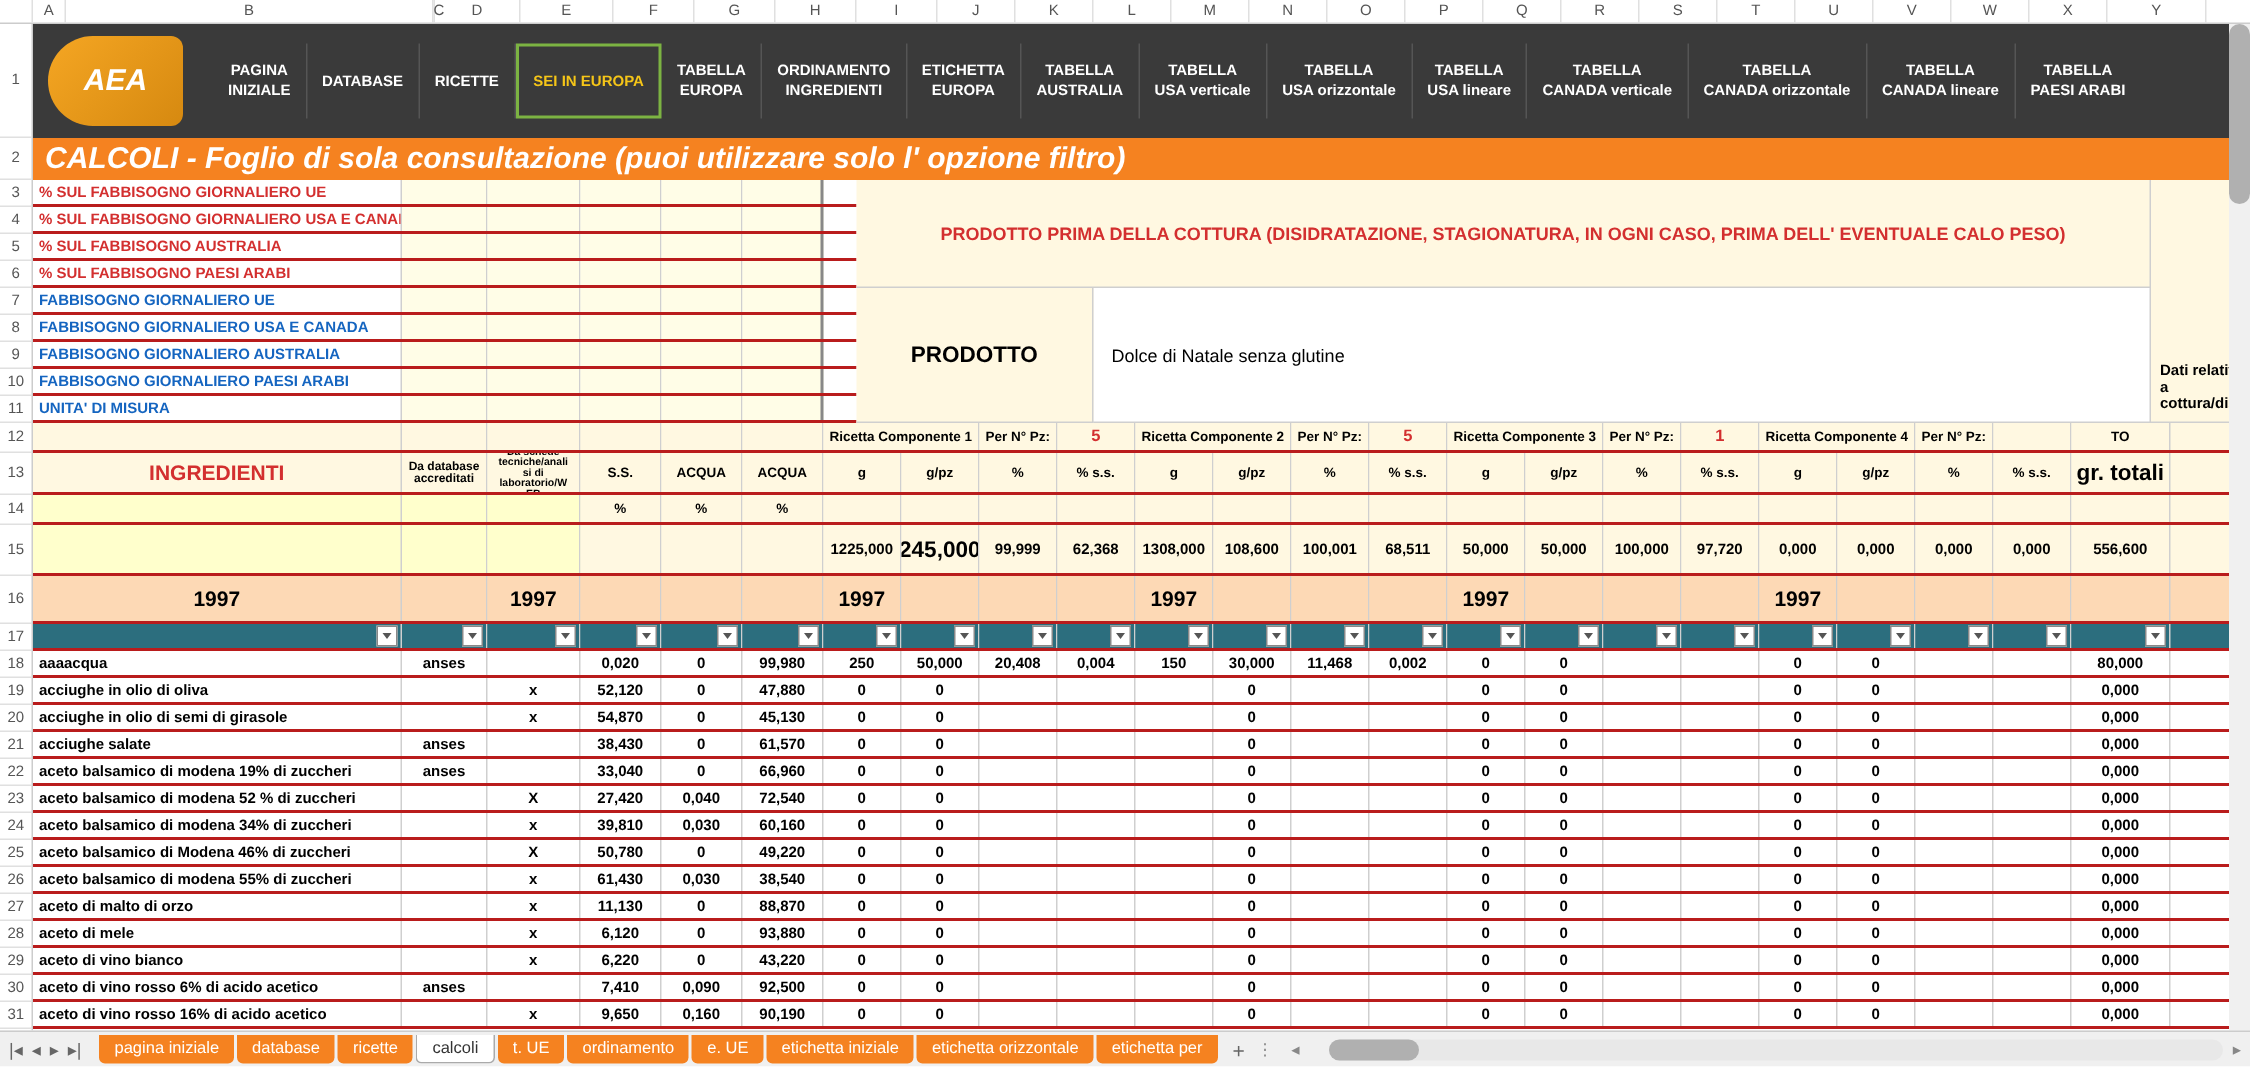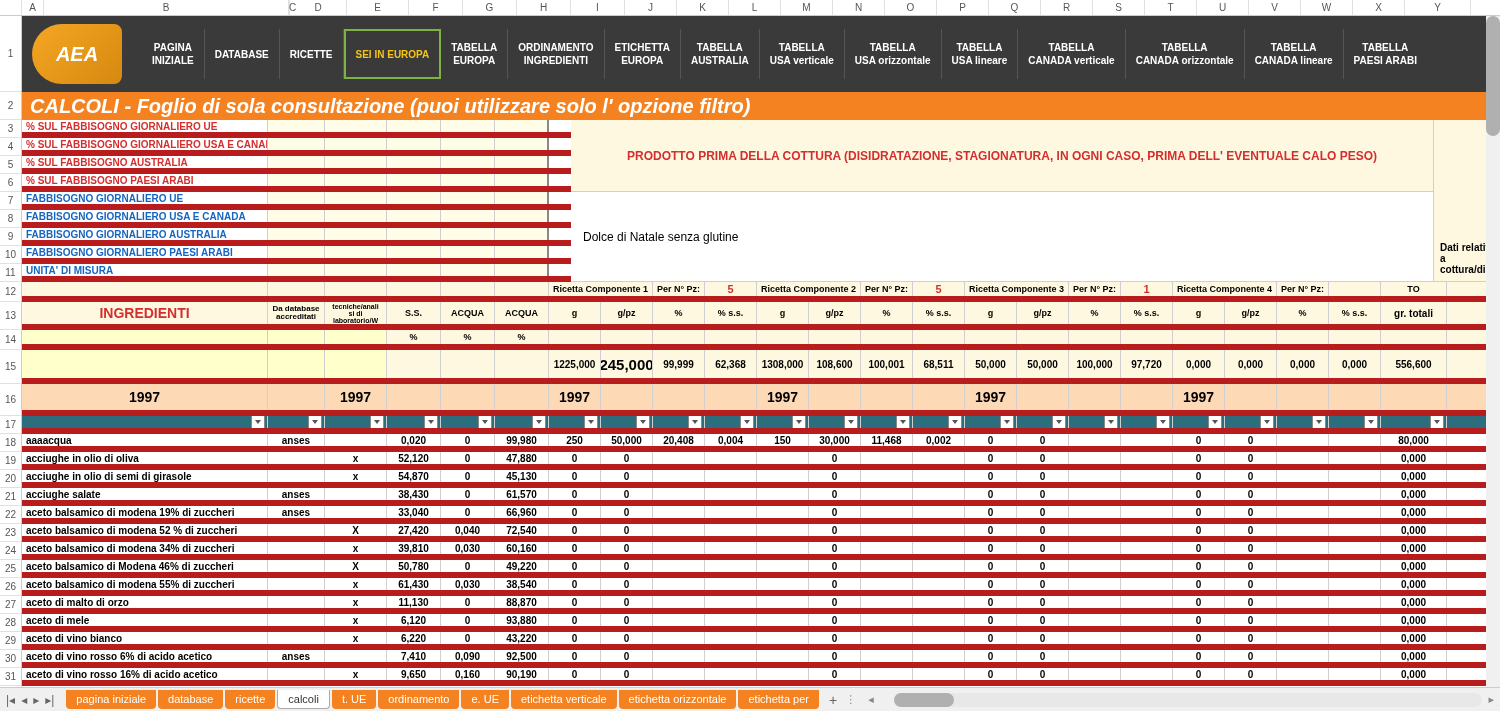--- a/index.html
+++ b/index.html
@@ -15,21 +15,21 @@
   .sheet { flex: 1; overflow: hidden; position: relative; }
   
   .nav-bar { height: 76px; background: #3a3a3a; display: flex; align-items: center; padding: 0 4px; }
   .logo { width: 90px; height: 60px; background: linear-gradient(135deg, #f5a623 0%, #d68910 100%); border-radius: 30px 8px 8px 30px; display: flex; align-items: center; justify-content: center; color: #fff; font-weight: bold; font-size: 20px; font-style: italic; margin-right: 20px; margin-left: 6px; position: relative; }
   .nav-item { color: #fff; font-size: 10px; font-weight: bold; text-align: center; padding: 6px 10px; cursor: pointer; line-height: 1.3; border-right: 1px solid #555; height: 50px; display: flex; align-items: center; justify-content: center; }
   .nav-item.last { border-right: none; }
   .nav-item.active { border: 2px solid #7cb342; color: #f5c518; }
   
   .title-row { height: 28px; background: #f58220; color: #fff; font-size: 20px; font-weight: bold; font-style: italic; padding-left: 8px; display: flex; align-items: center; }
   
-  .grid-row { display: flex; border-bottom: 6px solid #b91c1c; }
+  .grid-row { display: flex; border-bottom: 2px solid #b91c1c; }
   .cell { border-right: 1px solid #cfcfcf; padding: 2px 4px; display: flex; align-items: center; flex-shrink: 0; overflow: hidden; white-space: nowrap; }
   
   .red-label { color: #d32f2f; font-weight: bold; font-size: 10px; }
   .blue-label { color: #1565c0; font-weight: bold; font-size: 10px; }
   .yellow-bg { background: #fffde7; }
   .cream-bg { background: #fff8e1; }
   .peach-bg { background: #fdd9b5; }
   .teal-bg { background: #2c6e7e; }
   .light-yellow { background: #ffffcc; }
   
@@ -244,20 +244,21 @@
     <div class="cell yellow-bg" style="width:54px"></div>
     <div class="cell yellow-bg" style="width:54px;border-right:2px solid #888"></div>
   </div>
           </div>
       </div>
       <div style="flex:1;display:flex;flex-direction:column">
         <div class="cream-bg" style="height:72px;display:flex;align-items:center;justify-content:center;border-bottom:1px solid #cfcfcf;border-right:1px solid #cfcfcf;padding:0 20px">
           <span class="bold" style="color:#d32f2f;font-size:12px;text-align:center">PRODOTTO PRIMA DELLA COTTURA (DISIDRATAZIONE, STAGIONATURA, IN OGNI CASO, PRIMA DELL' EVENTUALE CALO PESO)</span>
         </div>
         <div style="display:flex;height:90px">
+          <div class="cream-bg center bold" style="width:158px;font-size:15px;display:flex;align-items:center;justify-content:center;border-right:1px solid #cfcfcf;border-bottom:1px solid #cfcfcf">PRODOTTO</div>
           <div style="flex:1;display:flex;align-items:center;padding-left:12px;border-right:1px solid #cfcfcf;border-bottom:1px solid #cfcfcf;font-size:12px">Dolce di Natale senza glutine</div>
         </div>
       </div>
       <div class="cream-bg" style="width:66px;padding:6px;font-size:10px;font-weight:bold;border-bottom:1px solid #cfcfcf;display:flex;align-items:flex-end">Dati relativi a cottura/disid</div>
     </div>
 
     <div id="hdrblock">
         <div class="grid-row cream-bg" style="height:20px">
   <div class="cell cream-bg" style="width:246px"></div>
   <div class="cell cream-bg center bold " style="width:57px;font-size:9px"></div>
@@ -297,21 +298,21 @@
           <div class="cell cream-bg center bold " style="width:52px;font-size:9px">%</div>
           <div class="cell cream-bg center bold " style="width:52px;font-size:9px">% s.s.</div>
   <div class="cell cream-bg center bold " style="width:52px;font-size:9px">g</div>
           <div class="cell cream-bg center bold " style="width:52px;font-size:9px">g/pz</div>
           <div class="cell cream-bg center bold " style="width:52px;font-size:9px">%</div>
           <div class="cell cream-bg center bold " style="width:52px;font-size:9px">% s.s.</div>
   <div class="cell cream-bg center bold " style="width:52px;font-size:9px">g</div>
           <div class="cell cream-bg center bold " style="width:52px;font-size:9px">g/pz</div>
           <div class="cell cream-bg center bold " style="width:52px;font-size:9px">%</div>
           <div class="cell cream-bg center bold " style="width:52px;font-size:9px">% s.s.</div>
-  <div class="cell cream-bg center bold " style="width:66px;font-size:10px">gr. totali</div>
+  <div class="cell cream-bg center bold " style="width:66px;font-size:15px">gr. totali</div>
 </div>
         <div class="grid-row cream-bg" style="height:20px">
   <div class="cell light-yellow" style="width:246px"></div>
   <div class="cell light-yellow" style="width:57px"></div>
           <div class="cell light-yellow" style="width:62px"></div>
   <div class="cell cream-bg center bold " style="width:54px;font-size:9px">%</div>
           <div class="cell cream-bg center bold " style="width:54px;font-size:9px">%</div>
           <div class="cell cream-bg center bold " style="width:54px;font-size:9px">%</div>
   <div class="cell cream-bg" style="width:52px"></div>
           <div class="cell cream-bg" style="width:52px"></div>
@@ -825,21 +826,21 @@
     <span>▸|</span>
   </div>
   <div id="tabs" style="display:flex">
       <div class="sheet-tab">pagina iniziale</div>
       <div class="sheet-tab">database</div>
       <div class="sheet-tab">ricette</div>
       <div class="sheet-tab active">calcoli</div>
       <div class="sheet-tab">t. UE</div>
       <div class="sheet-tab">ordinamento</div>
       <div class="sheet-tab">e. UE</div>
-      <div class="sheet-tab">etichetta verticale</div>
+      <div class="sheet-tab">etichetta iniziale</div>
       <div class="sheet-tab">etichetta orizzontale</div>
       <div class="sheet-tab">etichetta per</div>
     </div>
   <span class="tab-plus">+</span>
   <span style="color:#888">⋮</span>
   <span style="margin-left:12px;color:#888">◂</span>
   <div class="scroll-track">
       <div class="scroll-thumb"></div>
     </div>
   <span style="margin-left:6px;color:#888">▸</span>

